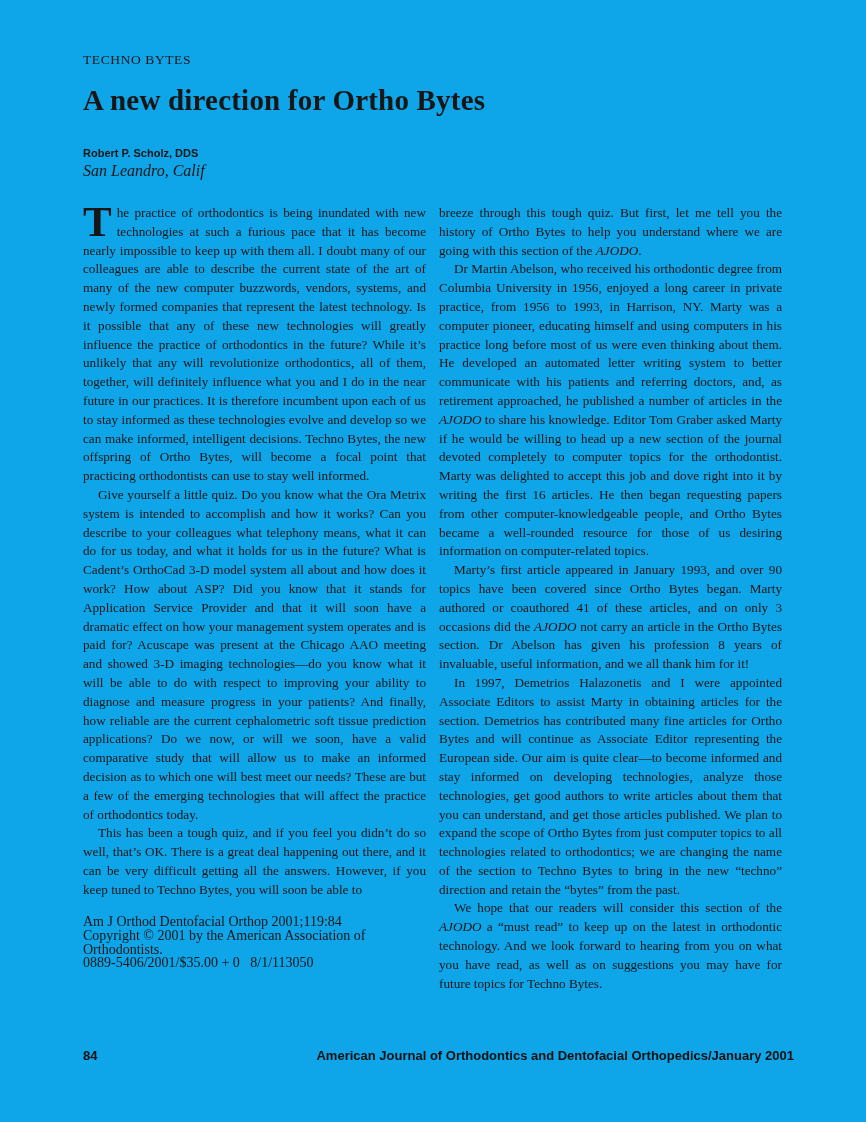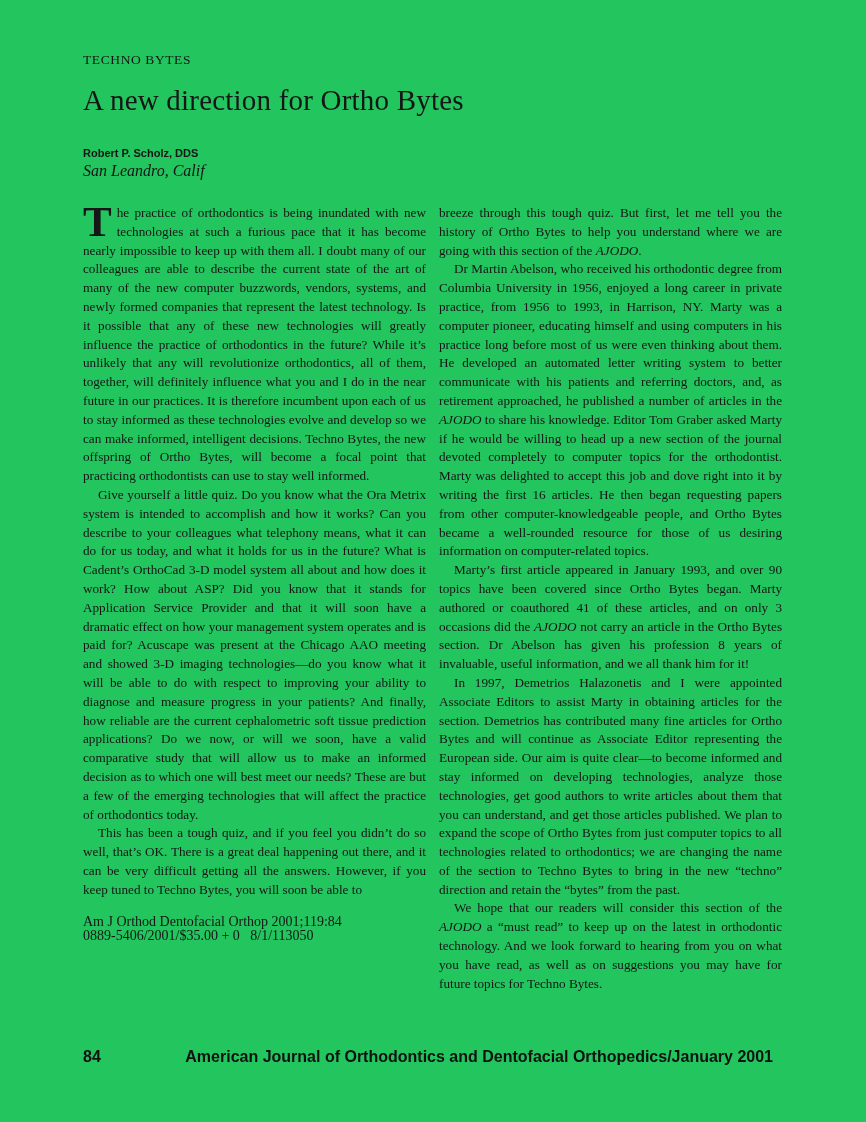--- a/index.html
+++ b/index.html
@@ -1,41 +1,41 @@
 <!DOCTYPE html>
 <html><head>
 <meta charset="utf-8">
 <style>
   html, body { margin: 0; padding: 0; background: #ffffff; }
   .page {
-    width: 866px; height: 1122px; position: relative; background: #22c55e;
+    width: 866px; height: 1122px; position: relative; background: #0ea5e9;
     box-sizing: border-box; padding: 52px 83px 0 83px;
     font-family: "Liberation Serif", serif; color: #161616; overflow: hidden;
   }
   .section-label { font-size: 13.5px; letter-spacing: 0.6px; }
-  .title { font-size: 29px; font-weight: 400; margin: 16px 0 0 0; letter-spacing: 0.2px; }
+  .title { font-size: 29px; font-weight: 700; margin: 16px 0 0 0; letter-spacing: 0.2px; }
   .byline { margin-top: 30px; }
   .author { font-family: "Liberation Sans", sans-serif; font-weight: 700; font-size: 11px; }
   .affiliation { font-style: italic; font-size: 16px; margin-top: 3px; }
   .columns { display: flex; gap: 13px; margin-top: 24px; }
   .col { width: 343px; text-align: justify; font-size: 13.2px; line-height: 18.8px; }
   .body-para { margin: 0; }
   .indent { text-indent: 15px; }
   .dropcap {
     float: left; font-size: 43px; line-height: 33px; font-weight: 700;
     padding: 1px 5px 0 0;
   }
   .footnote { margin-top: 16px; font-size: 14px; line-height: 13.6px; text-align: left; }
   .footnote .footnote-line { margin: 0; text-indent: 0; }
   .it { font-style: italic; margin-top: 13px; }
   .bd { font-weight: 400; }
   .footer {
-    position: absolute; left: 83px; right: 89px; top: 1048px;
+    position: absolute; left: 83px; right: 68px; top: 1048px;
     display: flex; align-items: baseline;
-    font-family: "Liberation Sans", sans-serif; font-weight: 700; font-size: 16px;
+    font-family: "Liberation Sans", sans-serif; font-weight: 700; font-size: 13px;
     color: #111;
   }
   .journal-line { margin-left: auto; margin-right: 4px; }
 </style>
 </head>
 <body>
 
 <div class="page">
 
   <div class="section-label">TECHNO BYTES</div>
@@ -52,20 +52,21 @@
     <div class="col">
       <p class="body-para"><span class="dropcap">T</span><span>he practice of orthodontics is being inundated with new technologies at such a furious pace that it has become nearly impossible to keep up with them all. I doubt many of our colleagues are able to describe the current state of the art of many of the new computer buzzwords, vendors, systems, and newly formed companies that represent the latest technology. Is it possible that any of these new technologies will greatly influence the practice of orthodontics in the future? While it’s unlikely that any will revolutionize orthodontics, all of them, together, will definitely influence what you and I do in the near future in our practices. It is therefore incumbent upon each of us to stay informed as these technologies evolve and develop so we can make informed, intelligent decisions. Techno Bytes, the new offspring of Ortho Bytes, will become a focal point that practicing orthodontists can use to stay well informed.</span></p>
 
       <div>
           <p class="body-para indent">Give yourself a little quiz. Do you know what the Ora Metrix system is intended to accomplish and how it works? Can you describe to your colleagues what telephony means, what it can do for us today, and what it holds for us in the future? What is Cadent’s OrthoCad 3-D model system all about and how does it work? How about ASP? Did you know that it stands for Application Service Provider and that it will soon have a dramatic effect on how your management system operates and is paid for? Acuscape was present at the Chicago AAO meeting and showed 3-D imaging technologies—do you know what it will be able to do with respect to improving your ability to diagnose and measure progress in your patients? And finally, how reliable are the current cephalometric soft tissue prediction applications? Do we now, or will we soon, have a valid comparative study that will allow us to make an informed decision as to which one will best meet our needs? These are but a few of the emerging technologies that will affect the practice of orthodontics today.</p>
           <p class="body-para indent">This has been a tough quiz, and if you feel you didn’t do so well, that’s OK. There is a great deal happening out there, and it can be very difficult getting all the answers. However, if you keep tuned to Techno Bytes, you will soon be able to</p>
         </div>
 
       <div class="footnote">
           <p class="footnote-line">Am J Orthod Dentofacial Orthop 2001;119:84</p>
+          <p class="footnote-line">Copyright © 2001 by the American Association of Orthodontists.</p>
           <p class="footnote-line"><span>0889-5406/2001/$35.00 + 0&nbsp;&nbsp;&nbsp;</span><span class="bd">8/1/113050</span></p>
         </div>
     </div>
 
     <div class="col">
       <p class="body-para"><span>breeze through this tough quiz. But first, let me tell you the history of Ortho Bytes to help you understand where we are going with this section of the </span><span class="it">AJODO</span><span>.</span></p>
 
       <div>
           <p class="body-para indent"><span>Dr Martin Abelson, who received his orthodontic degree from Columbia University in 1956, enjoyed a long career in private practice, from 1956 to 1993, in Harrison, NY. Marty was a computer pioneer, educating himself and using computers in his practice long before most of us were even thinking about them. He developed an automated letter writing system to better communicate with his patients and referring doctors, and, as retirement approached, he published a number of articles in the </span><span class="it">AJODO</span><span> to share his knowledge. Editor Tom Graber asked Marty if he would be willing to head up a new section of the journal devoted completely to computer topics for the orthodontist. Marty was delighted to accept this job and dove right into it by writing the first 16 articles. He then began requesting papers from other computer-knowledgeable people, and Ortho Bytes became a well-rounded resource for those of us desiring information on computer-related topics.</span></p>
           <p class="body-para indent"><span>Marty’s first article appeared in January 1993, and over 90 topics have been covered since Ortho Bytes began. Marty authored or coauthored 41 of these articles, and on only 3 occasions did the </span><span class="it">AJODO</span><span> not carry an article in the Ortho Bytes section. Dr Abelson has given his profession 8 years of invaluable, useful information, and we all thank him for it!</span></p>

